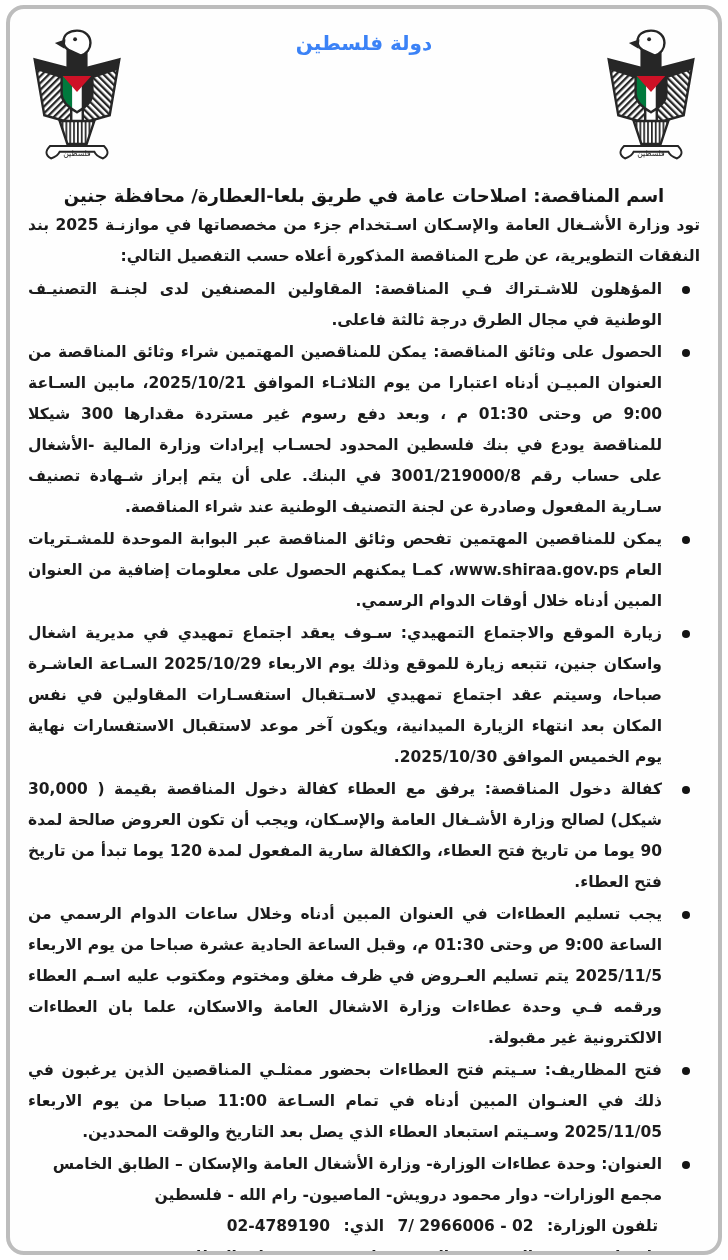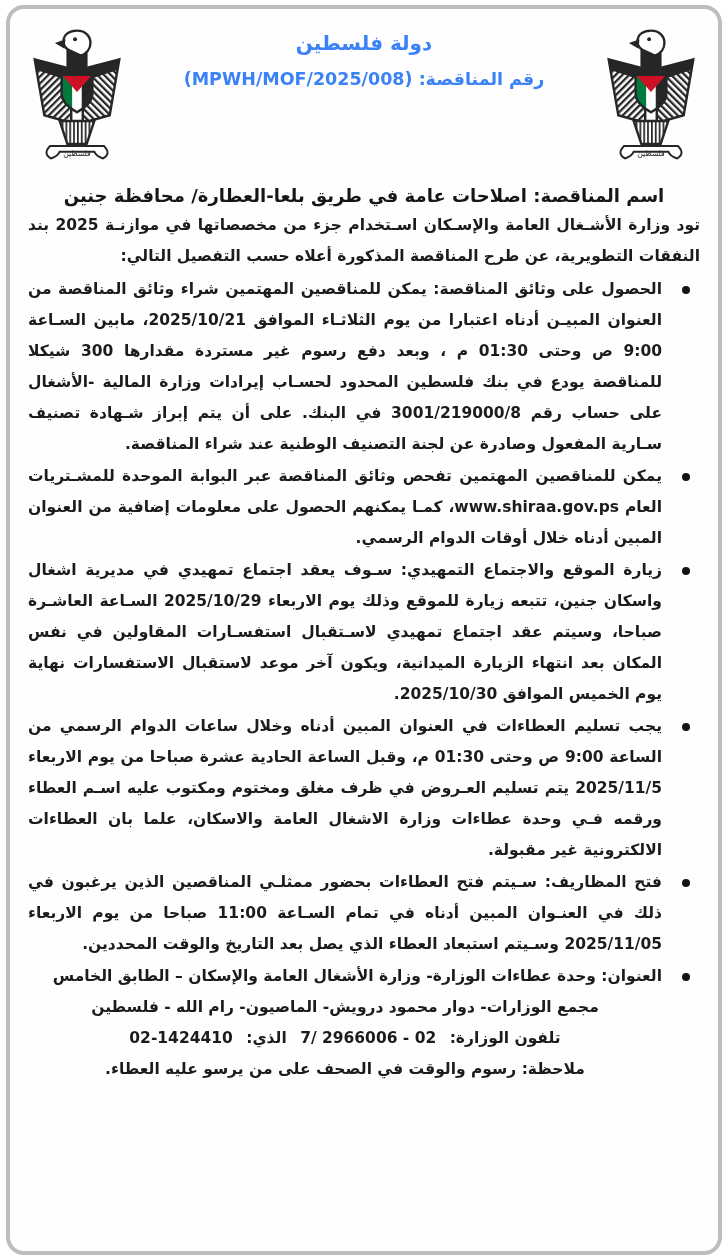--- a/index.html
+++ b/index.html
@@ -29,21 +29,21 @@
   .intro{text-align:justify;margin:4px 2px 0;}
   ul.points{list-style:none;margin:2px 0 0;padding:0;}
   ul.points li{
     position:relative;padding-right:40px;padding-left:2px;
     text-align:justify;margin:0 0 1px;
   }
   ul.points li::before{
     content:"";position:absolute;right:12px;top:12px;
     width:8px;height:8px;border-radius:50%;background:#141414;
   }
-  .center-line{text-align:center;}
+  .center-line{}
   .phone-line span{margin:0 4px;}
   .ltr{direction:ltr;unicode-bidi:isolate;}
 </style>
 </head>
 <body>
 
 <div class="page">
   <div class="frame">
 
     <div class="header">
@@ -83,24 +83,20 @@
             <path d="M36,50 h32 l-16,18 z" fill="#ce1126"></path>
           </g>
           <path d="M36,50 h32 v20 c0,9 -9,15 -16,19 c-7,-4 -16,-10 -16,-19 z" fill="none" stroke="#262626" stroke-width="2.5"></path>
           <path d="M24,124 q-8,8 1,13 q7,-2 9,-7 h36 q2,5 9,7 q9,-5 1,-13 z" fill="#ffffff" stroke="#262626" stroke-width="2"></path>
           <text x="52" y="134" font-size="8" text-anchor="middle" fill="#262626">فلسطين</text>
         </svg>
       </div>
 
       <div class="header-center">
         <div class="h-line h1">دولة فلسطين</div>
-        <div class="h-line h4">
-          <span>رقم المناقصة:</span>
-          <span class="ltr">(MPWH/MOF/2025/008)</span>
-        </div>
       </div>
 
       <div class="emblem">
         <svg viewBox="0 0 104 142" xmlns="http://www.w3.org/2000/svg">
           <polygon points="8,34 46,44 46,100 18,92" fill="url(#hA)" stroke="#262626" stroke-width="2.5"></polygon>
           <polygon points="96,34 58,44 58,100 86,92" fill="url(#hB)" stroke="#262626" stroke-width="2.5"></polygon>
           <polygon points="8,34 46,44 46,57 10,45" fill="#262626"></polygon>
           <polygon points="96,34 58,44 58,57 94,45" fill="#262626"></polygon>
           <rect x="41" y="22" width="22" height="32" fill="#262626"></rect>
           <polygon points="34,98 70,98 62,122 42,122" fill="url(#hV)" stroke="#262626" stroke-width="2.5"></polygon>
@@ -118,32 +114,34 @@
           <text x="52" y="134" font-size="8" text-anchor="middle" fill="#262626">فلسطين</text>
         </svg>
       </div>
     </div>
 
     <div class="tender-name">اسم المناقصة: اصلاحات عامة في طريق بلعا-العطارة/ محافظة جنين</div>
 
     <div class="intro bodytext">تود وزارة الأشـغال العامة والإسـكان اسـتخدام جزء من مخصصاتها في موازنـة 2025 بند النفقات التطويرية، عن طرح المناقصة المذكورة أعلاه حسب التفصيل التالي:</div>
 
     <ul class="points bodytext">
+      <li>المؤهلون للاشـتراك فـي المناقصة: المقاولين المصنفين لدى لجنـة التصنيـف الوطنية في مجال الطرق درجة ثالثة فاعلى.</li>
       <li>الحصول على وثائق المناقصة: يمكن للمناقصين المهتمين شراء وثائق المناقصة من العنوان المبيـن أدناه اعتبارا من يوم الثلاثـاء الموافق 2025/10/21، مابين السـاعة 9:00 ص وحتى 01:30 م ، وبعد دفع رسوم غير مستردة مقدارها 300 شيكلا للمناقصة يودع في بنك فلسطين المحدود لحسـاب إيرادات وزارة المالية -الأشغال على حساب رقم 3001/219000/8 في البنك. على أن يتم إبراز شـهادة تصنيف سـارية المفعول وصادرة عن لجنة التصنيف الوطنية عند شراء المناقصة.</li>
       <li>يمكن للمناقصين المهتمين تفحص وثائق المناقصة عبر البوابة الموحدة للمشـتريات العام www.shiraa.gov.ps، كمـا يمكنهم الحصول على معلومات إضافية من العنوان المبين أدناه خلال أوقات الدوام الرسمي.</li>
       <li>زيارة الموقع والاجتماع التمهيدي: سـوف يعقد اجتماع تمهيدي في مديرية اشغال واسكان جنين، تتبعه زيارة للموقع وذلك يوم الاربعاء 2025/10/29 السـاعة العاشـرة صباحا، وسيتم عقد اجتماع تمهيدي لاسـتقبال استفسـارات المقاولين في نفس المكان بعد انتهاء الزيارة الميدانية، ويكون آخر موعد لاستقبال الاستفسارات نهاية يوم الخميس الموافق 2025/10/30.</li>
+      <li>كفالة دخول المناقصة: يرفق مع العطاء كفالة دخول المناقصة بقيمة ( 30,000 شيكل) لصالح وزارة الأشـغال العامة والإسـكان، ويجب أن تكون العروض صالحة لمدة 90 يوما من تاريخ فتح العطاء، والكفالة سارية المفعول لمدة 120 يوما تبدأ من تاريخ فتح العطاء.</li>
       <li>يجب تسليم العطاءات في العنوان المبين أدناه وخلال ساعات الدوام الرسمي من الساعة 9:00 ص وحتى 01:30 م، وقبل الساعة الحادية عشرة صباحا من يوم الاربعاء 2025/11/5 يتم تسليم العـروض في ظرف مغلق ومختوم ومكتوب عليه اسـم العطاء ورقمه فـي وحدة عطاءات وزارة الاشغال العامة والاسكان، علما بان العطاءات الالكترونية غير مقبولة.</li>
       <li>فتح المظاريف: سـيتم فتح العطاءات بحضور ممثلـي المناقصين الذين يرغبون في ذلك في العنـوان المبين أدناه في تمام السـاعة 11:00 صباحا من يوم الاربعاء 2025/11/05 وسـيتم استبعاد العطاء الذي يصل بعد التاريخ والوقت المحددين.</li>
       <li>
         <div>العنوان: وحدة عطاءات الوزارة- وزارة الأشغال العامة والإسكان – الطابق الخامس</div>
         <div class="center-line">مجمع الوزارات- دوار محمود درويش- الماصيون- رام الله - فلسطين</div>
         <div class="center-line phone-line">
           <span>تلفون الوزارة:</span>
           <span class="ltr">7/ 2966006 - 02</span>
           <span>الذي:</span>
-          <span class="ltr">02-1424410</span>
+          <span class="ltr">02-4789190</span>
         </div>
         <div class="center-line">ملاحظة: رسوم والوقت في الصحف على من يرسو عليه العطاء.</div>
       </li>
     </ul>
 
   </div>
 </div>
 
 </body></html>

